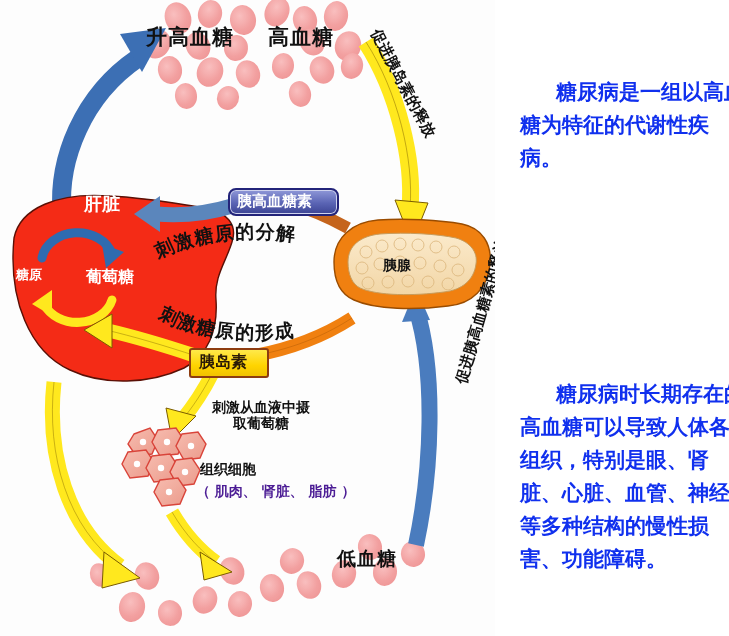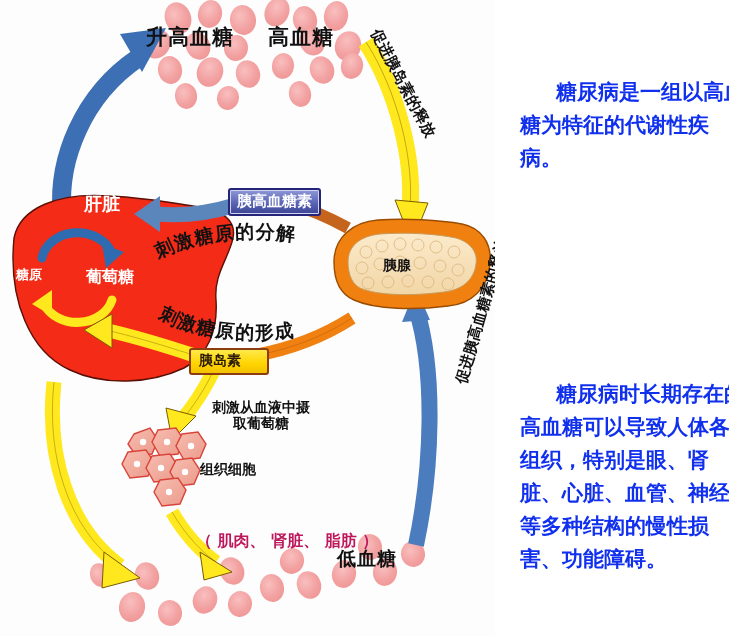--- a/index.html
+++ b/index.html
@@ -48,45 +48,45 @@
   .lbl-pancreas { left: 383px; top: 258px; font-size: 14px; color:#111; }
 
   .lbl-uptake {
     left: 206px; top: 400px; font-size: 14px; text-align: center;
     white-space: normal; width: 110px; color:#111;
   }
   .lbl-tissue {
     left: 200px; top: 462px; font-size: 14px; color:#111;
   }
   .lbl-tissue2 {
-    left: 196px; top: 484px; font-size: 16px; color:#be185d;margin-top:48px;
+    left: 196px; top: 484px; font-size: 14px; color:#4c1d95;
   }
 
   
   .tag {
     position: absolute;
     font-family: "DejaVu Sans", "Liberation Sans", sans-serif;
     font-weight: bold;
     white-space: nowrap;
     text-align: center;
   }
   .tag-glucagon {
     left: 228px; top: 188px;
-    padding: 2px 7px 3px 7px;
+    padding: 2px 25px 3px 7px;
     font-size: 15px;
     color: #ffffff;
     background: linear-gradient(#8f98d8, #5a64b4 55%, #3c4494);
     border: 2px solid #23247a;
-    border-radius: 3px;
+    border-radius: 8px;
     box-shadow: 0 0 0 1px #cfd3ee inset;
   }
   .tag-insulin {
     left: 189px; top: 348px;
-    padding: 2px 26px 3px 8px;
-    font-size: 14px;
+    padding: 2px 20px 3px 8px;
+    font-size: 16px;
     color: #2a1a06;
     background: linear-gradient(#ffe94a, #ffd400 60%, #f2c200);
     border: 2px solid #8d3c10;
     border-radius: 3px;
   }
 
   
   .arch { position: absolute; }
   .arch text {
     font-family: "DejaVu Sans", "Liberation Sans", sans-serif;

